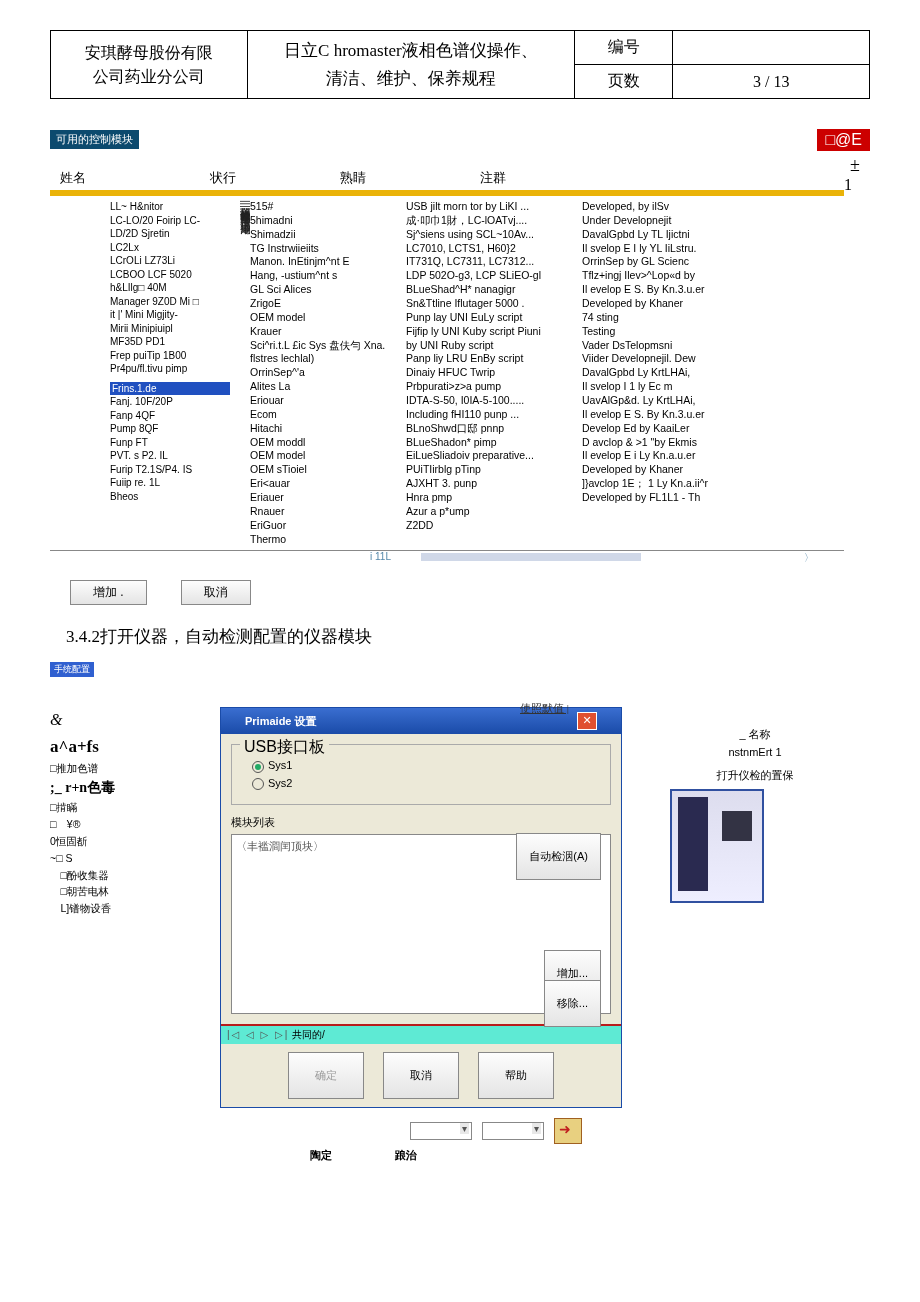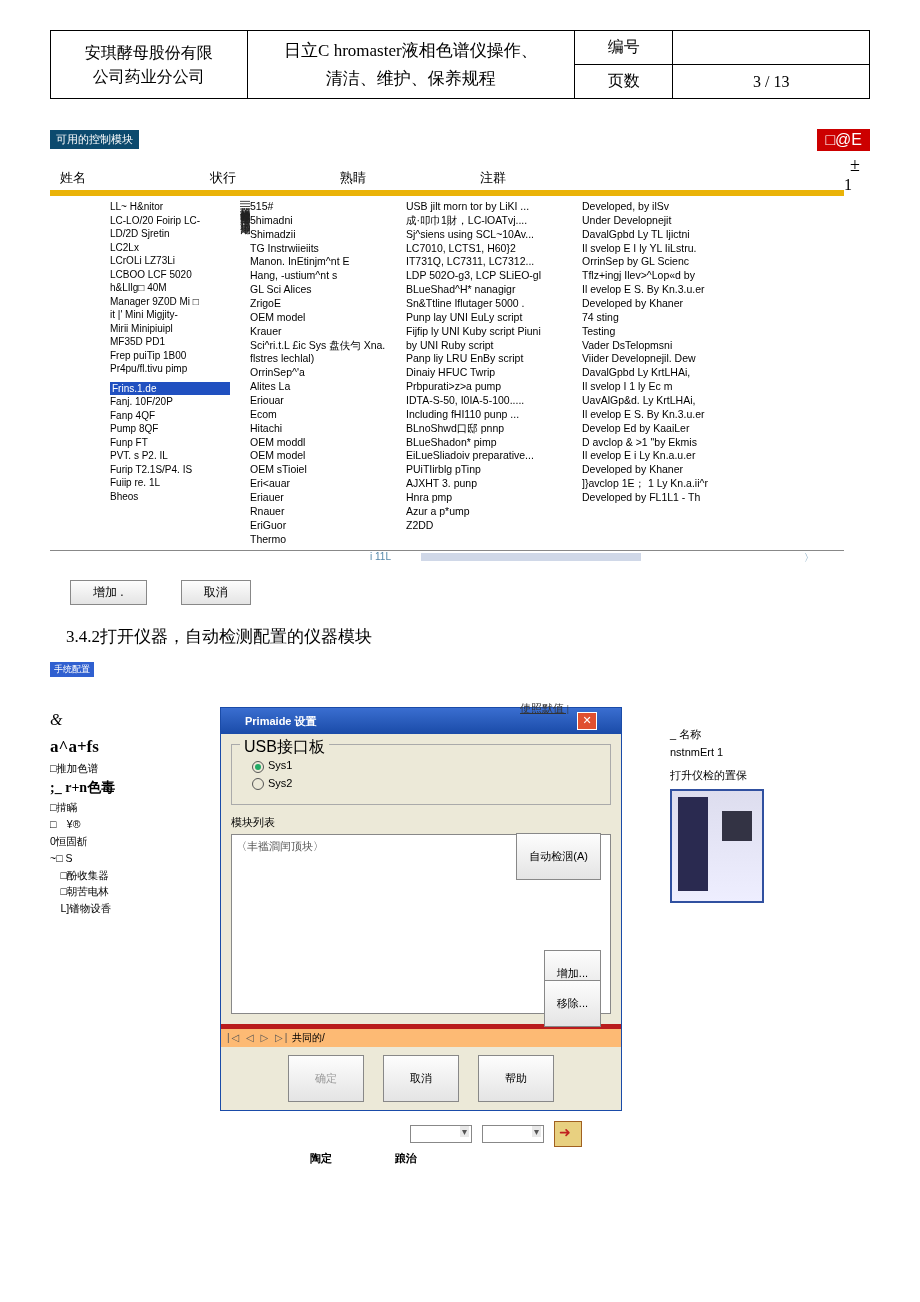--- a/index.html
+++ b/index.html
@@ -51,24 +51,24 @@
   .group { border: 1px solid #aaa; margin: 10px; padding: 10px; position: relative; background: #ece9d8; }
   .group-label { position: absolute; top: -8px; left: 8px; background: #ece9d8; padding: 0 4px; font-size: 16px; }
   .radio-row { margin: 4px 0 4px 10px; }
   .radio-dot { display: inline-block; width: 10px; height: 10px; border: 1px solid #555; border-radius: 50%; position: relative; vertical-align: middle; margin-right: 4px; }
   .radio-dot.on::after { content: ""; position: absolute; inset: 2px; background: #2a6; border-radius: 50%; }
   .listbox { border: 1px solid #888; background: #fff; height: 170px; padding: 4px; font-size: 11px; color: #555; }
   .dlg-btn { display: inline-block; border: 1px solid #888; background: linear-gradient(#fdfdfd,#e4e4e4); padding: 15px 12px; font-size: 11px; }
   .side-btns { position: absolute; right: 10px; }
   .bottom-btns { text-align: center; padding: 8px; }
   .bottom-btns .dlg-btn { margin: 0 8px; min-width: 50px; text-align: center; }
-  .tab-strip { border-top: 5px solid #b91c1c; padding: 2px 6px; font-size: 10px; background: #fdba74; }
+  .tab-strip { border-top: 2px solid #b91c1c; padding: 2px 6px; font-size: 10px; background: #5eead4; }
   .nav-icons { display: inline-block; letter-spacing: 2px; color: #555; }
   .use-default { position: absolute; top: -6px; left: 300px; font-size: 11px; text-decoration: underline; color: #333; }
-  .right-side { position: absolute; left: 620px; top: 20px; width: 170px; font-size: 11px; font-family: sans-serif; }
+  .right-side { position: absolute; left: 620px; top: 20px; width: 170px; font-size: 11px; font-family: sans-serif; text-align: center; }
   .right-side .nm { margin-bottom: 4px; }
   .right-side .inst { margin: 10px 0 6px; }
   .device-img { width: 90px; height: 110px; border: 2px solid #3050a0; background: linear-gradient(#dde,#eef); position: relative; }
   .device-img::before { content:""; position:absolute; left:6px; top:6px; width:30px; height:94px; background:#2a2a50; }
   .device-img::after { content:""; position:absolute; right:10px; top:20px; width:30px; height:30px; background:#334; }
   .below-dialog { margin-left: 260px; margin-top: 4px; font-size: 11px; font-weight: bold; }
   .below-dialog span { margin-right: 60px; }
   .dd-row { text-align: right; margin-top: 10px; margin-right: 40px; }
   .dd { display: inline-block; width: 60px; height: 16px; border: 1px solid #888; background: #fff; position: relative; margin-right: 6px; vertical-align: middle; }
   .dd::after { content:"▾"; position:absolute; right:2px; top:0; font-size:10px; color:#555; background:#e8e8e8; padding:0 2px; }

